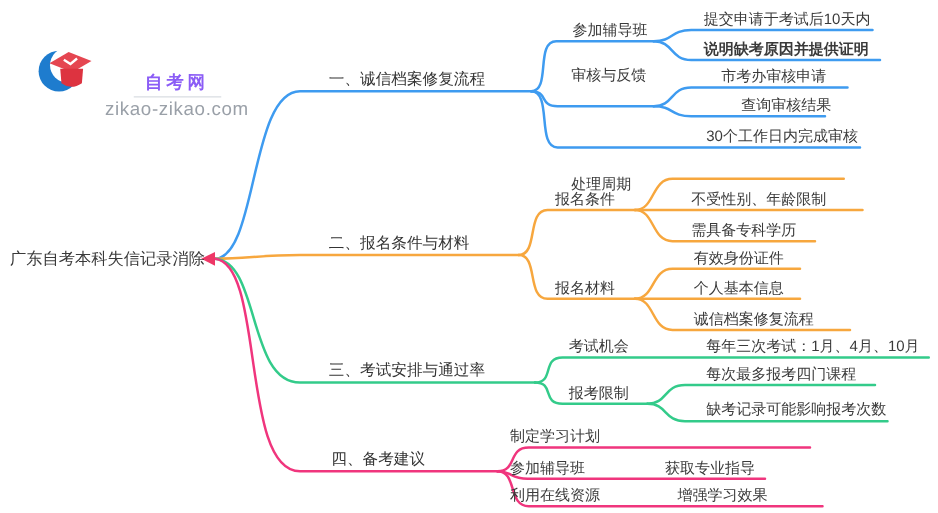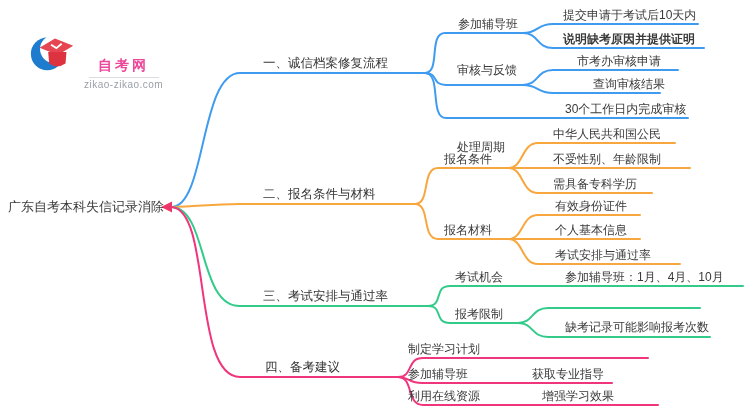--- a/index.html
+++ b/index.html
@@ -8,23 +8,23 @@
     font-family:"Liberation Sans","DejaVu Sans",sans-serif;color:#3a3a3a;
   }
   .wires{position:absolute;left:0;top:0;}
   .lbl{position:absolute;white-space:nowrap;line-height:1.2;}
   .root-lbl{font-size:13px;color:#3a3a3a;}
   .title-lbl{font-size:12.5px;color:#333;}
   .node-lbl{font-size:12px;color:#3a3a3a;}
   
   .logo{position:absolute;left:28px;top:13px;display:flex;align-items:center;gap:6px;}
   .logo-text{display:flex;flex-direction:column;align-items:center;}
-  .logo-title{font-size:14px;font-weight:bold;color:#ec4899;letter-spacing:3px;margin-top:44px;}
+  .logo-title{font-size:14px;font-weight:bold;color:#8b5cf6;letter-spacing:3px;margin-top:44px;}
   .logo-divider{width:70px;height:1px;background:#d9dde2;margin:2px 0 1px 0;}
-  .logo-domain{font-size:10px;color:#9aa0a8;letter-spacing:0.5px;}
+  .logo-domain{font-size:15px;color:#9aa0a8;letter-spacing:0.5px;}
 </style>
 </head>
 <body>
 
 <div class="canvas">
 
   <svg class="wires" width="750" height="410" viewBox="0 0 750 410">
     <g stroke="#3e9bf0" stroke-width="2" fill="none" stroke-linecap="round" stroke-linejoin="round">
       <path d="M172,207 C206,206 200,73 240,73 L425,73"></path>
       <path d="M425,73 C441,73 428,33 445,33 L523,33"></path>
@@ -80,38 +80,38 @@
   <div class="lbl root-lbl" style="left:8px;top:199px;">广东自考本科失信记录消除</div>
 
   <div class="lbl title-lbl" style="left:263px;top:56px;">一、诚信档案修复流程</div>
   <div class="lbl title-lbl" style="left:263px;top:187px;">二、报名条件与材料</div>
   <div class="lbl title-lbl" style="left:263px;top:289px;">三、考试安排与通过率</div>
   <div class="lbl title-lbl" style="left:265px;top:360px;">四、备考建议</div>
 
   <div class="lbl node-lbl" style="left:458px;top:17px;">参加辅导班</div>
   <div class="lbl node-lbl" style="left:563px;top:8px;">提交申请于考试后10天内</div>
   <div class="lbl node-lbl" style="left:563px;top:32px;font-weight:bold;">说明缺考原因并提供证明</div>
-  <div class="lbl node-lbl" style="left:457px;top:63px;">审核与反馈</div>
+  <div class="lbl node-lbl" style="left:457px;top:53px;">审核与反馈</div>
   <div class="lbl node-lbl" style="left:577px;top:54px;">市考办审核申请</div>
   <div class="lbl node-lbl" style="left:577px;top:77px;margin-left:16px;">查询审核结果</div>
   <div class="lbl node-lbl" style="left:457px;top:102px;margin-top:38px;">处理周期</div>
   <div class="lbl node-lbl" style="left:565px;top:102px;">30个工作日内完成审核</div>
 
   <div class="lbl node-lbl" style="left:444px;top:152px;">报名条件</div>
-  <div class="lbl node-lbl" style="left:553px;top:127px;">中华人民共和国公民</div>
   <div class="lbl node-lbl" style="left:553px;top:152px;">不受性别、年龄限制</div>
   <div class="lbl node-lbl" style="left:553px;top:177px;">需具备专科学历</div>
   <div class="lbl node-lbl" style="left:444px;top:223px;">报名材料</div>
   <div class="lbl node-lbl" style="left:555px;top:199px;">有效身份证件</div>
   <div class="lbl node-lbl" style="left:555px;top:223px;">个人基本信息</div>
-  <div class="lbl node-lbl" style="left:555px;top:248px;">考试安排与通过率</div>
+  <div class="lbl node-lbl" style="left:555px;top:248px;">诚信档案修复流程</div>
 
   <div class="lbl node-lbl" style="left:455px;top:270px;">考试机会</div>
-  <div class="lbl node-lbl" style="left:565px;top:270px;">参加辅导班：1月、4月、10月</div>
+  <div class="lbl node-lbl" style="left:565px;top:270px;">每年三次考试：1月、4月、10月</div>
   <div class="lbl node-lbl" style="left:455px;top:307px;">报考限制</div>
+  <div class="lbl node-lbl" style="left:565px;top:292px;">每次最多报考四门课程</div>
   <div class="lbl node-lbl" style="left:565px;top:320px;">缺考记录可能影响报考次数</div>
 
   <div class="lbl node-lbl" style="left:408px;top:342px;">制定学习计划</div>
   <div class="lbl node-lbl" style="left:408px;top:367px;">参加辅导班</div>
   <div class="lbl node-lbl" style="left:532px;top:367px;">获取专业指导</div>
   <div class="lbl node-lbl" style="left:408px;top:389px;">利用在线资源</div>
   <div class="lbl node-lbl" style="left:542px;top:389px;">增强学习效果</div>
 
 </div>
 

